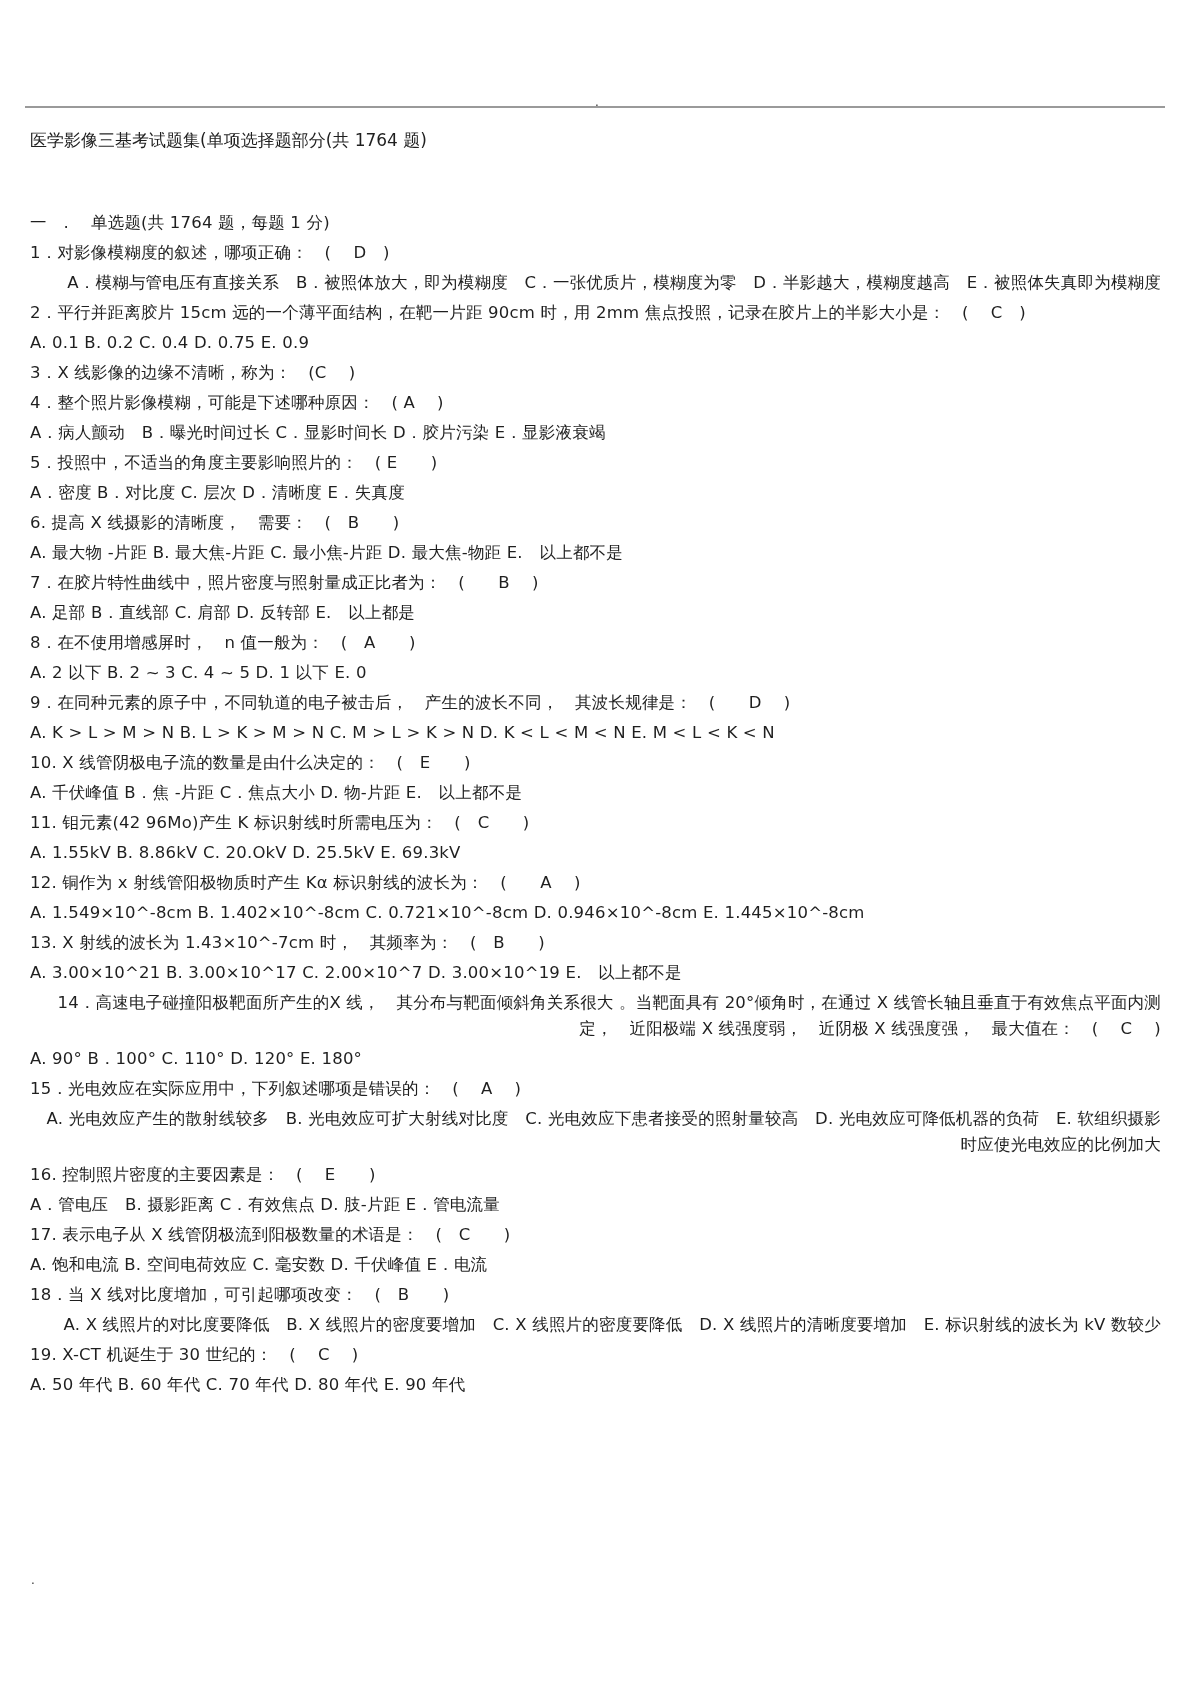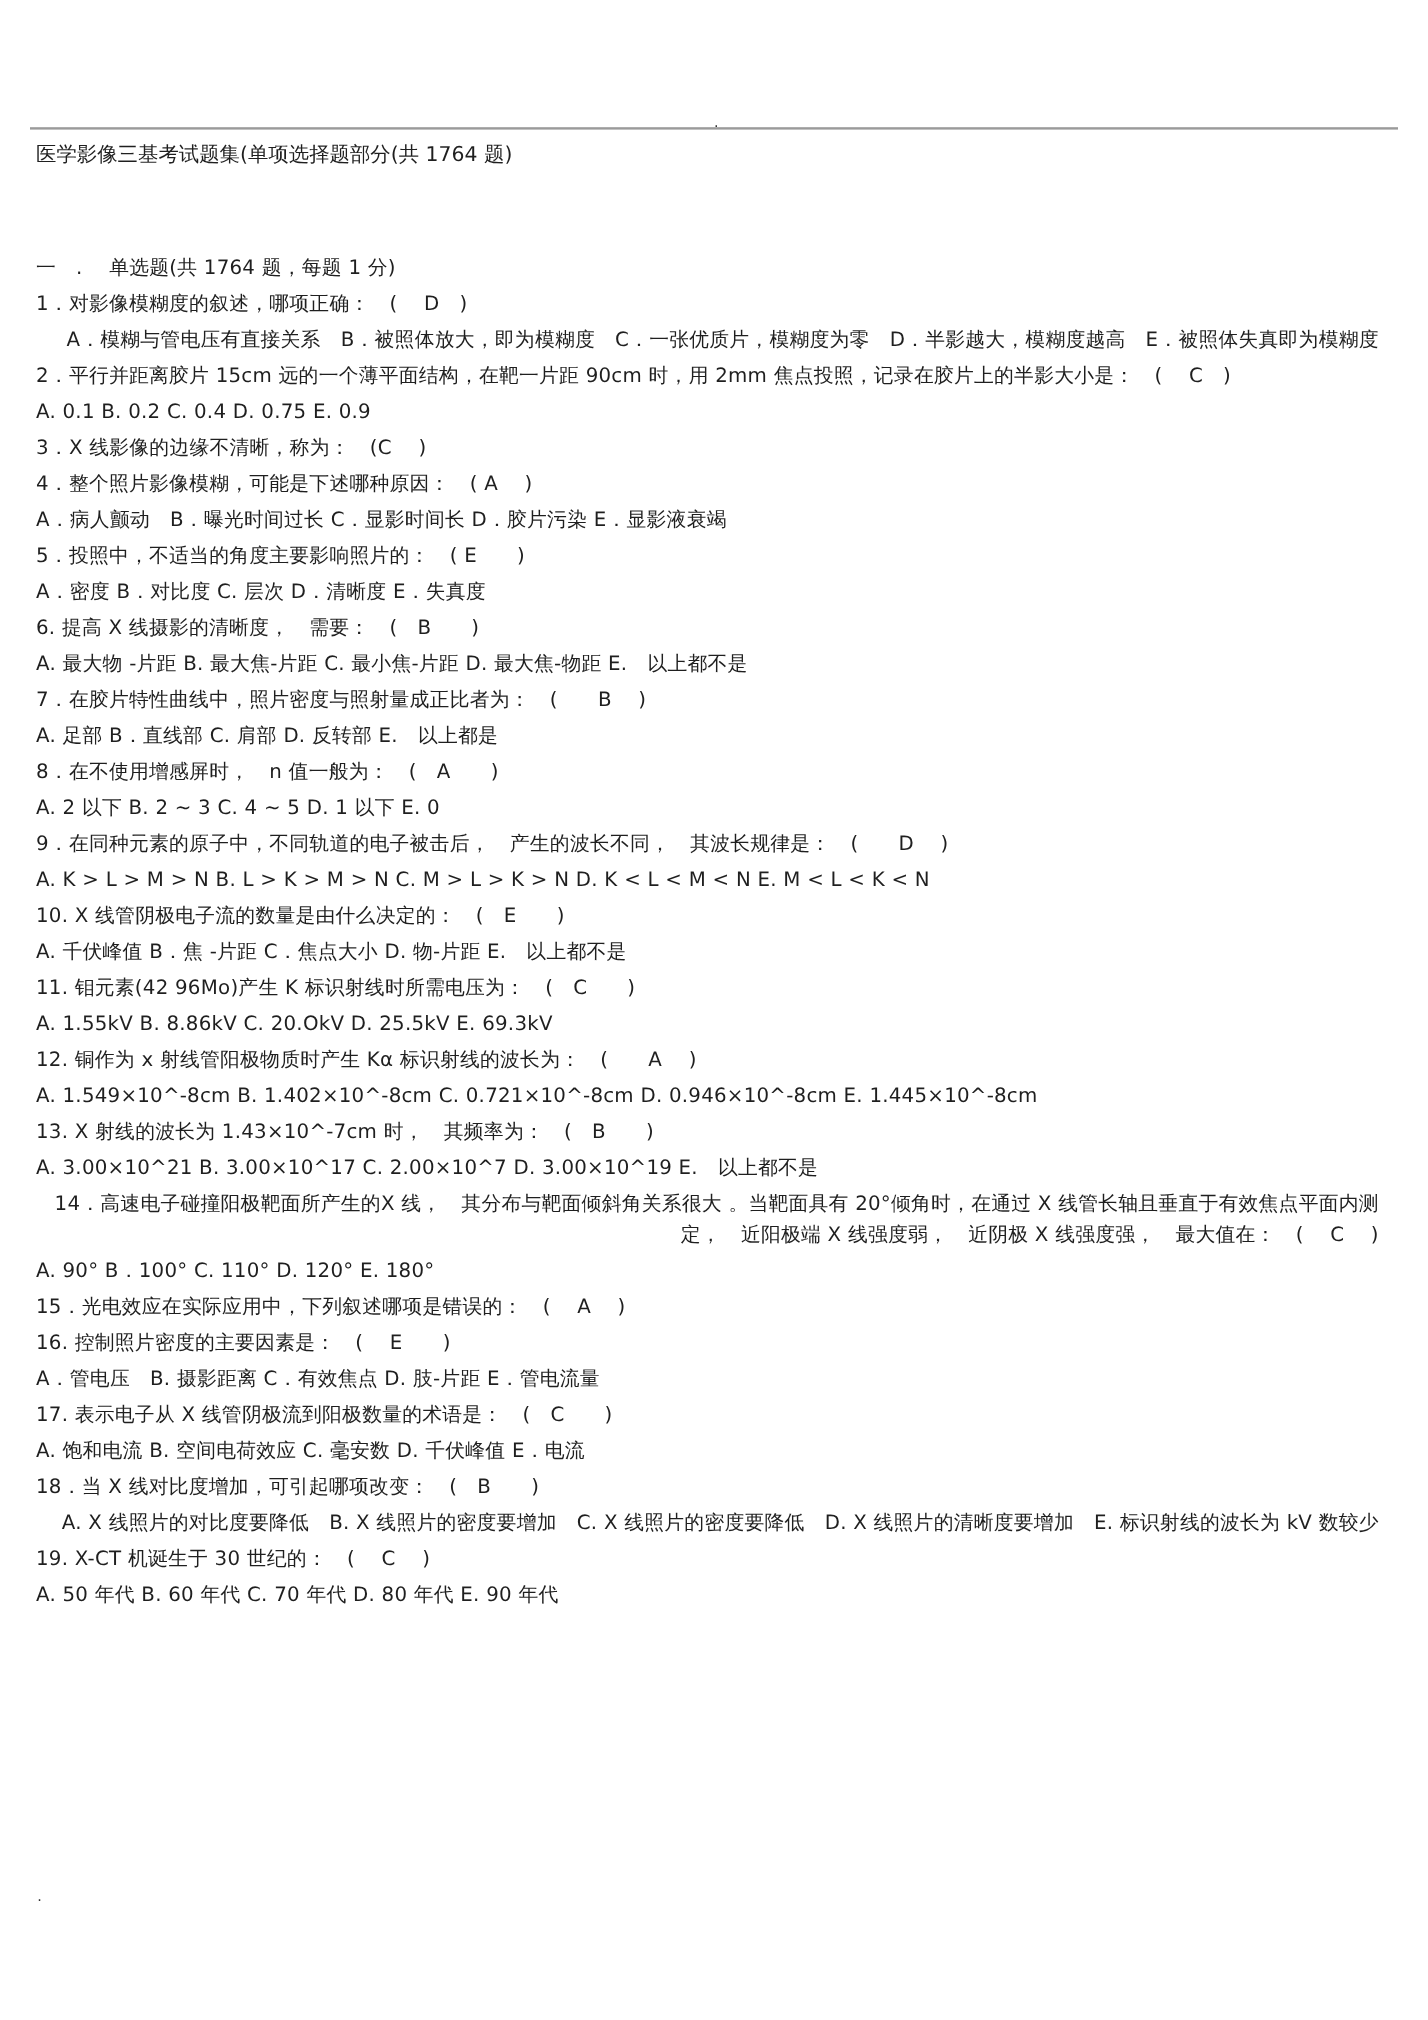--- a/index.html
+++ b/index.html
@@ -10,29 +10,29 @@
     }
     .header-dot {
       position: absolute; left: 595px; top: 96px;
       font-size: 12px; line-height: 12px; color: #333;
     }
     .header-rule {
       position: absolute; left: 25px; top: 106px; width: 1140px; height: 2px;
       background: #9a9a9a;
     }
     .doc-title {
-      position: absolute; left: 30px; top: 117px;
+      position: absolute; left: 30px; top: 128px;
       font-size: 17px; line-height: 24px; white-space: nowrap;
     }
     .content {
       position: absolute; left: 30px; top: 210px; width: 1135px;
       font-size: 16.5px;
     }
     .line {
-      line-height: 26px; margin: 0 16px 4px 0; white-space: normal;
+      line-height: 26px; margin: 0 4px 4px 0; white-space: normal;
       letter-spacing: 0.2px;
     }
     .line.section { margin-bottom: 4px; }
     .line.wrap { margin-top: 4px; margin-bottom: 4px; text-align: right; }
     .footer-dot {
       position: absolute; left: 31px; top: 1574px;
       font-size: 12px; line-height: 12px; color: #333;
     }
   </style>
 </head>
@@ -95,20 +95,21 @@
   <div>
     <div class="line">13.  X 射线的波长为 1.43×10^-7cm 时，　其频率为：　(　B　　)</div>
     <div class="line">A.  3.00×10^21   B.  3.00×10^17   C.  2.00×10^7   D.  3.00×10^19   E.　以上都不是</div>
   </div>
   <div>
     <div class="line wrap">14．高速电子碰撞阳极靶面所产生的X 线，　其分布与靶面倾斜角关系很大 。当靶面具有 20°倾角时，在通过 X 线管长轴且垂直于有效焦点平面内测定，　近阳极端 X 线强度弱，　近阴极 X 线强度强，　最大值在：　(　 C　 )</div>
     <div class="line">A.  90°   B．100°   C.  110°   D.  120°   E.  180°</div>
   </div>
   <div>
     <div class="line">15．光电效应在实际应用中，下列叙述哪项是错误的：　(　 A　 )</div>
+    <div class="line wrap">A.  光电效应产生的散射线较多　B.  光电效应可扩大射线对比度　C.  光电效应下患者接受的照射量较高　D.  光电效应可降低机器的负荷　E.  软组织摄影时应使光电效应的比例加大</div>
   </div>
   <div>
     <div class="line">16. 控制照片密度的主要因素是：　(　 E　　)</div>
     <div class="line">A．管电压　B.  摄影距离  C．有效焦点  D.  肢-片距  E．管电流量</div>
   </div>
   <div>
     <div class="line">17.  表示电子从 X 线管阴极流到阳极数量的术语是：　(　C　　)</div>
     <div class="line">A.  饱和电流   B.  空间电荷效应   C.  毫安数   D.  千伏峰值   E．电流</div>
   </div>
   <div>

